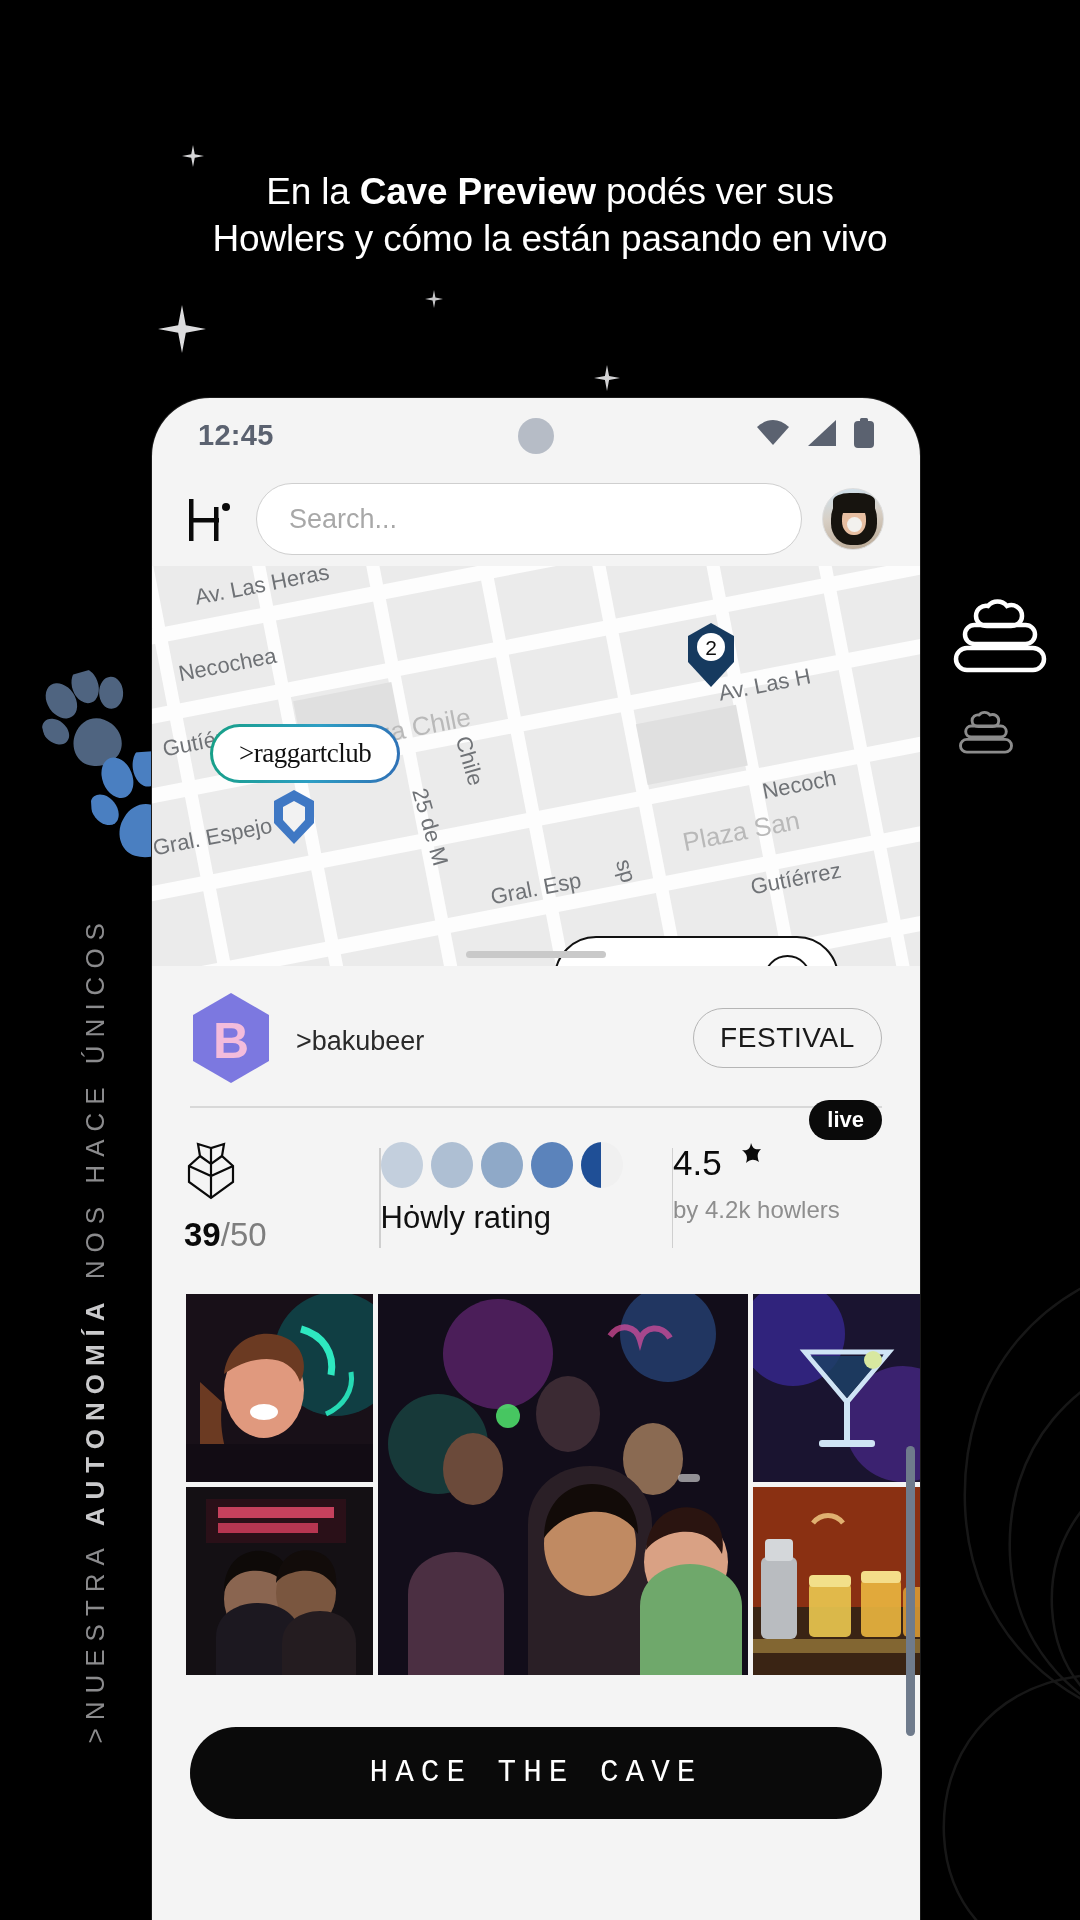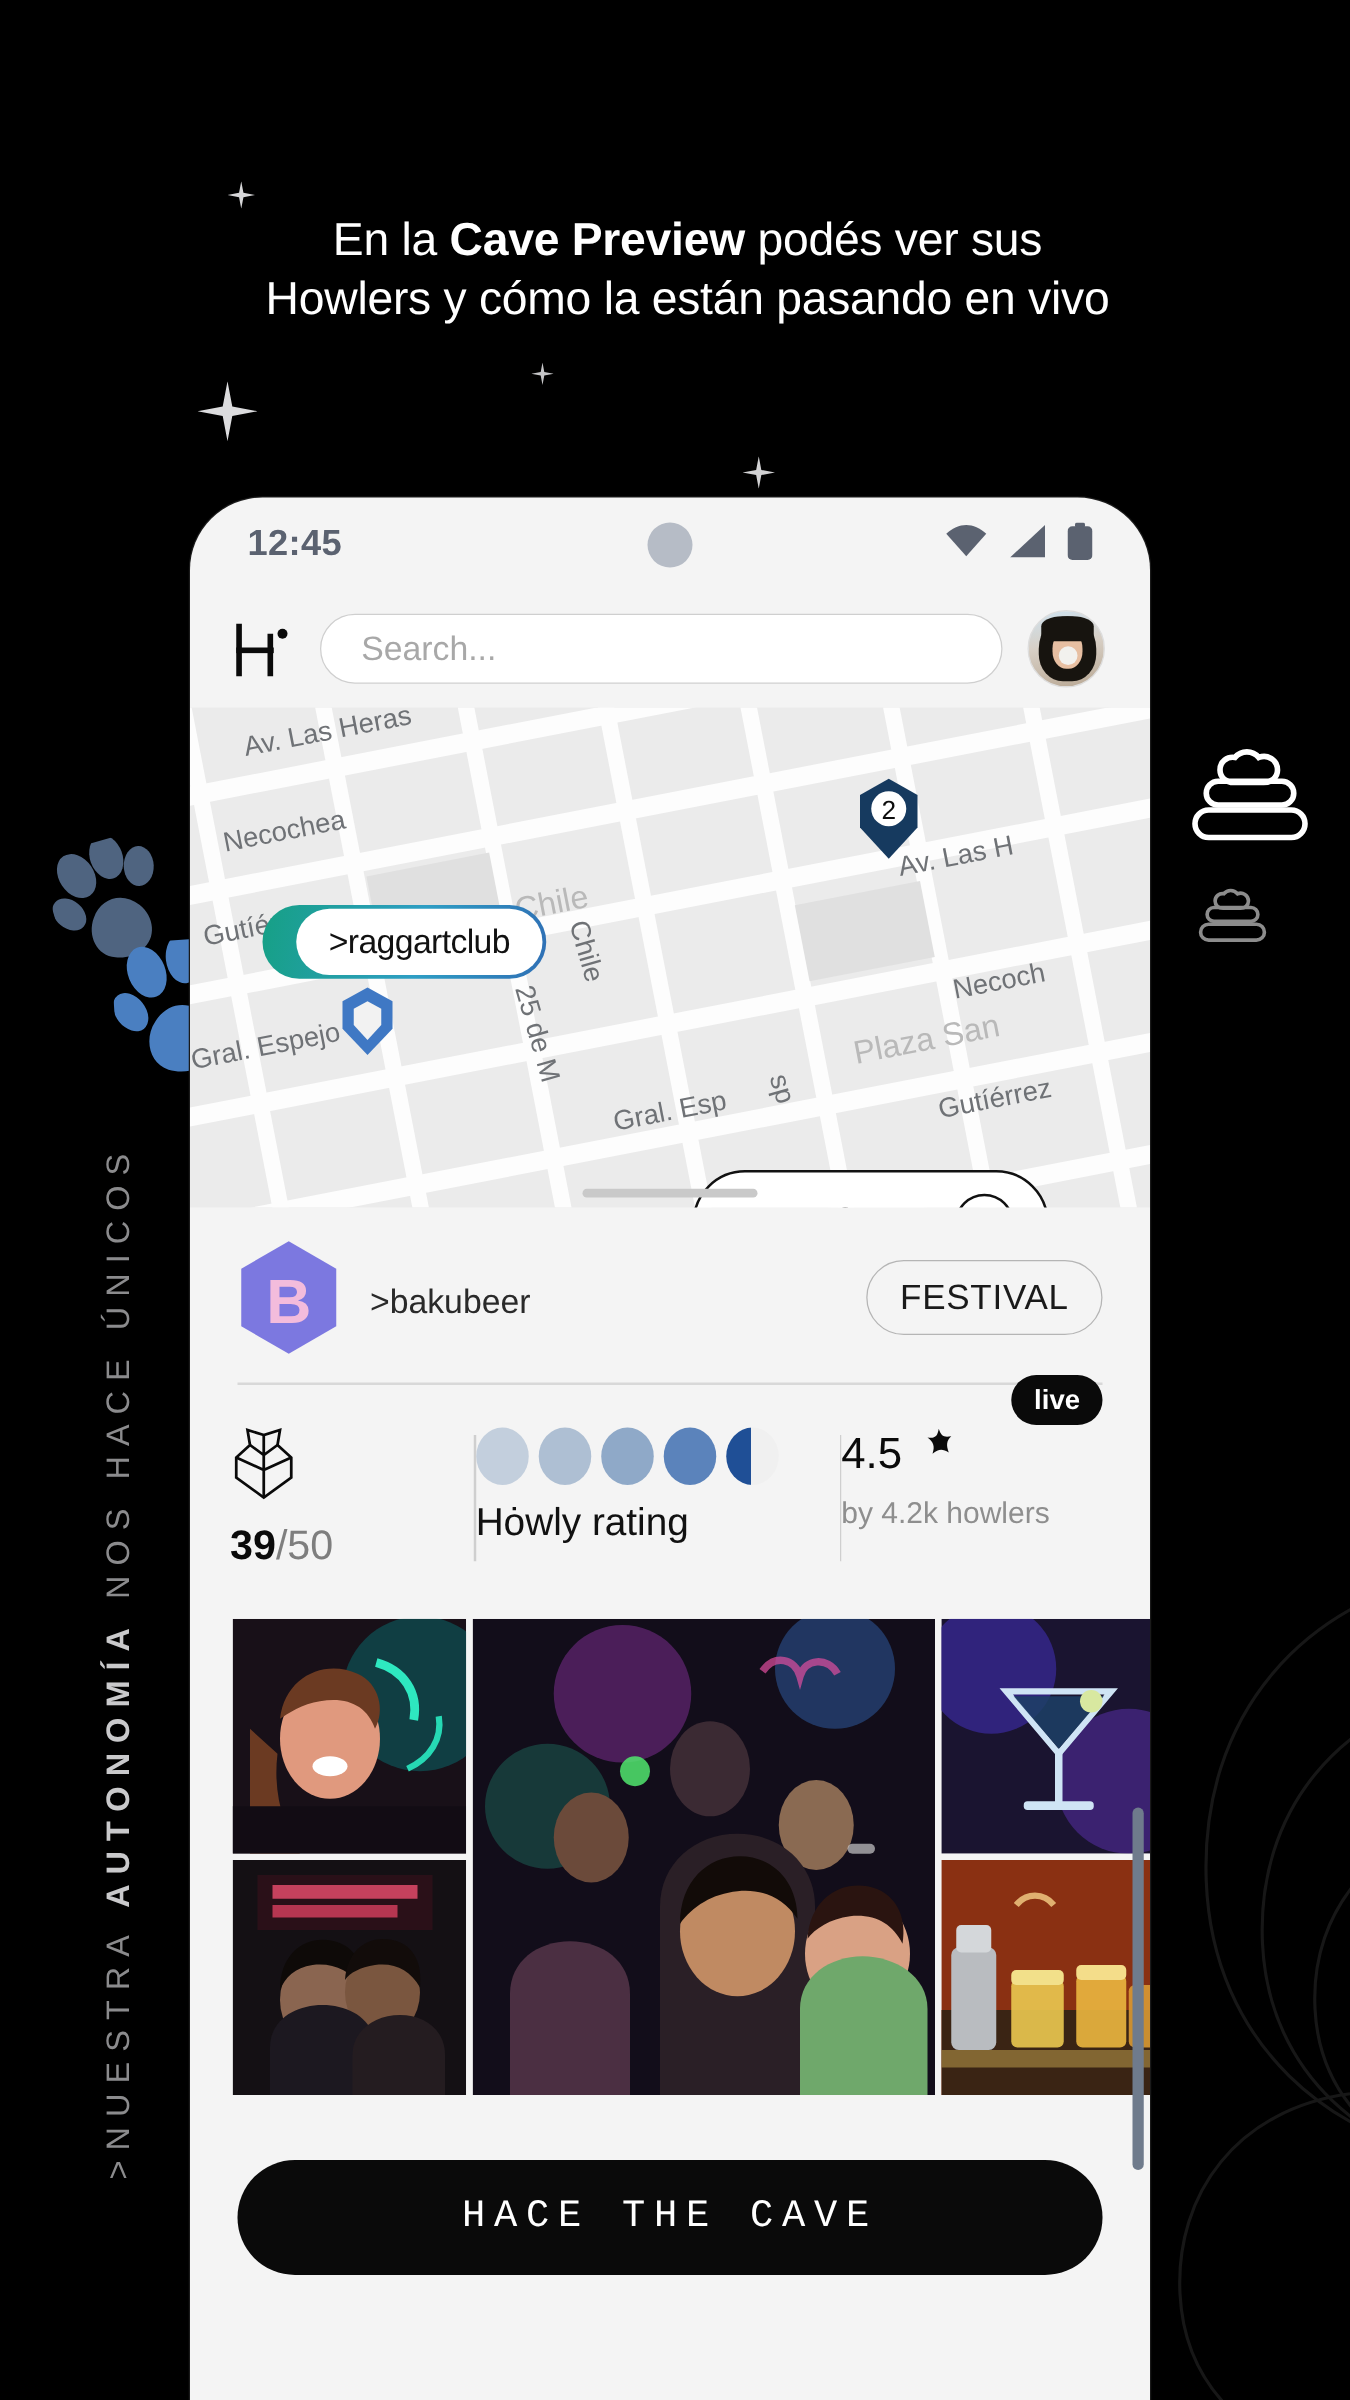--- a/index.html
+++ b/index.html
@@ -60,21 +60,21 @@
     width:36px; height:36px; border-radius:50%; background:#b6bcc6;
   }
   .sysicons{ margin-left:auto; display:flex; align-items:center; gap:17px; }
 
   
   .appheader{
     height:94px; display:flex; align-items:center; gap:20px; padding:0 36px 0 32px;
   }
   .logo{ width:52px; height:52px; position:relative; flex:none; }
   .searchbar{
-    flex:1; height:56px; background:#fff; border:1.5px solid #cfcfcf;
+    flex:1; height:72px; background:#fff; border:1.5px solid #cfcfcf;
     border-radius:40px; display:flex; align-items:center; padding:0 32px;
   }
   .searchbar span{ color:#a8a8a8; font-size:27px; }
   .avatar{
     width:62px; height:62px; border-radius:50%; flex:none; overflow:hidden;
     background:linear-gradient(170deg,#cfe2ef 0%,#d7cfc5 45%,#b9a894 100%);
     position:relative; border:1px solid #ddd;
   }
   .avatar .hair{ position:absolute; left:8px; top:4px; width:46px; height:52px;
     background:#17140f; border-radius:50% 50% 42% 42%; }
@@ -95,23 +95,22 @@
     font-family:"Liberation Sans", sans-serif;
   }
   .plazalabel{ position:absolute; color:#b9b9b9; font-size:26px; white-space:nowrap; }
 
   .pill{
     position:absolute; padding:3px; border-radius:40px;
     background:linear-gradient(100deg,#16a085 0%,#2e9ec4 55%,#2f6fb5 100%);
   }
   .pill-inner{
     background:#fff; border-radius:38px; padding:11px 26px;
-    font-family:Liberation Sans, sans-serif; font-size:27px; color:#111;
+    font-family:Liberation Serif, serif; font-size:27px; color:#111;
     letter-spacing:-.5px;
-    margin-left:24px;
   }
   .marker{
     position:absolute; width:48px; height:58px;
   }
   .cluster{
     position:absolute; width:58px; height:68px;
   }
   .newcave{
     position:absolute; left:402px; top:370px;
     background:#fff; border:2.5px solid #111; border-radius:44px;

